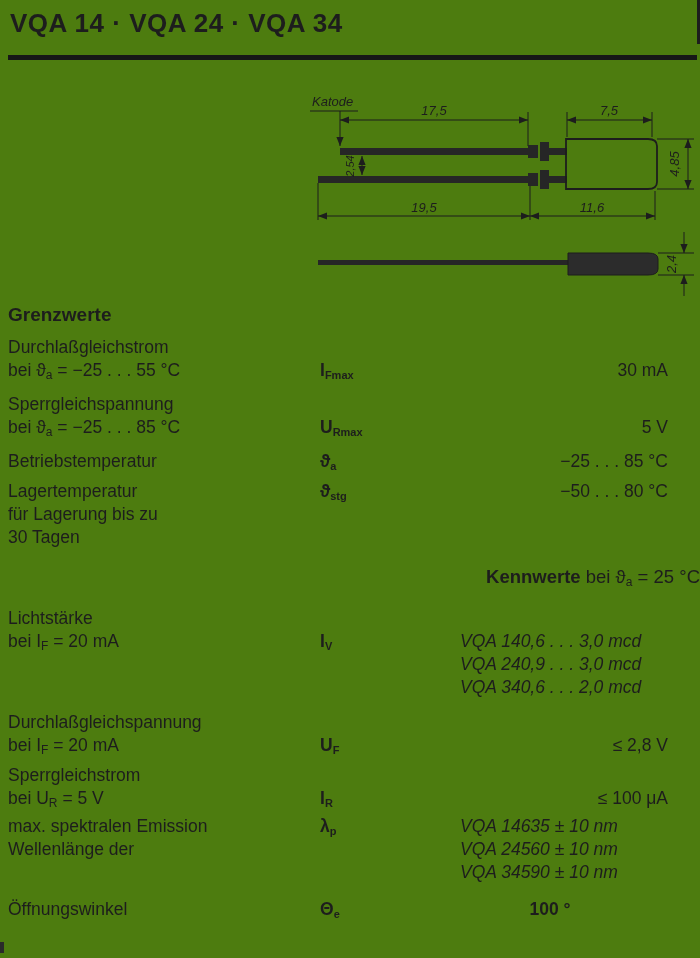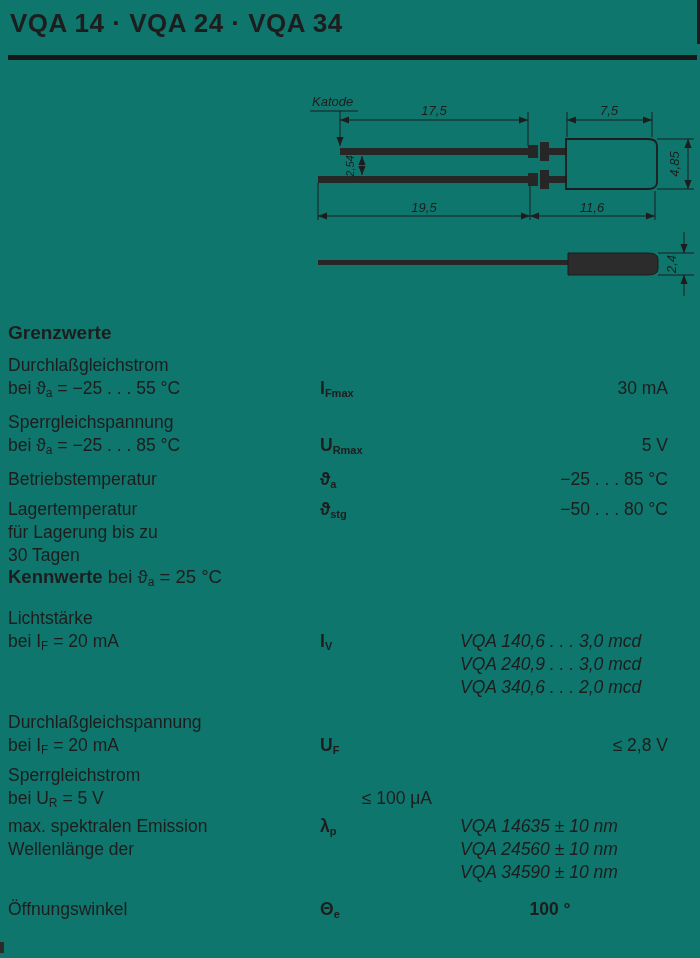--- a/index.html
+++ b/index.html
@@ -1,35 +1,35 @@
 <!DOCTYPE html>
 <html><head>
 <meta charset="utf-8">
 <style>
   * { box-sizing: border-box; }
   html, body { margin: 0; padding: 0; }
   body { width: 700px; height: 958px; background: #e9e6df; }
   .page {
     position: relative; width: 700px; height: 958px;
-    background: #0f766e; color: #1d1d1d; overflow: hidden;
+    background: #4d7c0f; color: #1d1d1d; overflow: hidden;
     font-family: "Liberation Sans", "DejaVu Sans", sans-serif;
   }
   .title {
     position: absolute; top: 8px; left: 10px; margin: 0;
     font-size: 26px; font-weight: bold; letter-spacing: 0.5px;
   }
   .rule { position: absolute; top: 55px; left: 8px; width: 689px; height: 5px; background: #171717; }
   .scan-edge { position: absolute; top: 0; right: 0; width: 3px; height: 44px; background: #1d1d1d; }
   .scan-mark { position: absolute; left: 0; bottom: 5px; width: 4px; height: 11px; background: #2a2a2a; }
   .drawing { position: absolute; top: 86px; left: 296px; width: 406px; height: 228px; }
   .section { position: absolute; left: 0; width: 700px; }
-  .sec-grenzwerte { top: 322px; }
+  .sec-grenzwerte { top: 304px; }
   .sec-kennwerte { top: 566px; }
   h2.heading { margin: 0 0 10px 8px; font-size: 19px; font-weight: bold; }
-  .kw-heading { margin: 0 0 18px 8px; font-size: 18.5px; font-weight: normal; }
+  .kw-heading { margin: 0 0 18px 8px; font-size: 18.5px; font-weight: normal; text-align: right; }
   .kw-heading .bold { font-weight: bold; }
   .spec-row {
     display: grid; grid-template-columns: 284px 112px 1fr;
     padding: 0 32px 0 8px; font-size: 17.5px; line-height: 23px; gap: 28px;
   }
   .mb2 { margin-bottom: 2px; } .mb6 { margin-bottom: 6px; }
   .mb8 { margin-bottom: 8px; } .mb12 { margin-bottom: 12px; }
   .sym { font-weight: bold; white-space: nowrap; }
   .sub { font-size: 11px; vertical-align: -3px; }
   .subsm { font-size: 12px; vertical-align: -3px; }
@@ -197,20 +197,21 @@
       </div>
       <div class="sym pad1"><span>U</span><span class="sub">F</span></div>
       <div class="val pad1">≤ 2,8 V</div>
     </div>
 
     <div class="spec-row">
       <div class="param">
         <div class="line">Sperrgleichstrom</div>
         <div class="line"><span>bei U</span><span class="subsm">R</span><span> = 5 V</span></div>
       </div>
+      <div class="sym pad1"><span>I</span><span class="sub">R</span></div>
       <div class="val pad1">≤ 100 μA</div>
     </div>
 
     <div class="spec-row mb8">
       <div class="param">
         <div class="line">max. spektralen Emission</div>
         <div class="line">Wellenlänge der</div>
       </div>
       <div class="sym"><span>λ</span><span class="sub">p</span></div>
       <div class="vals">

